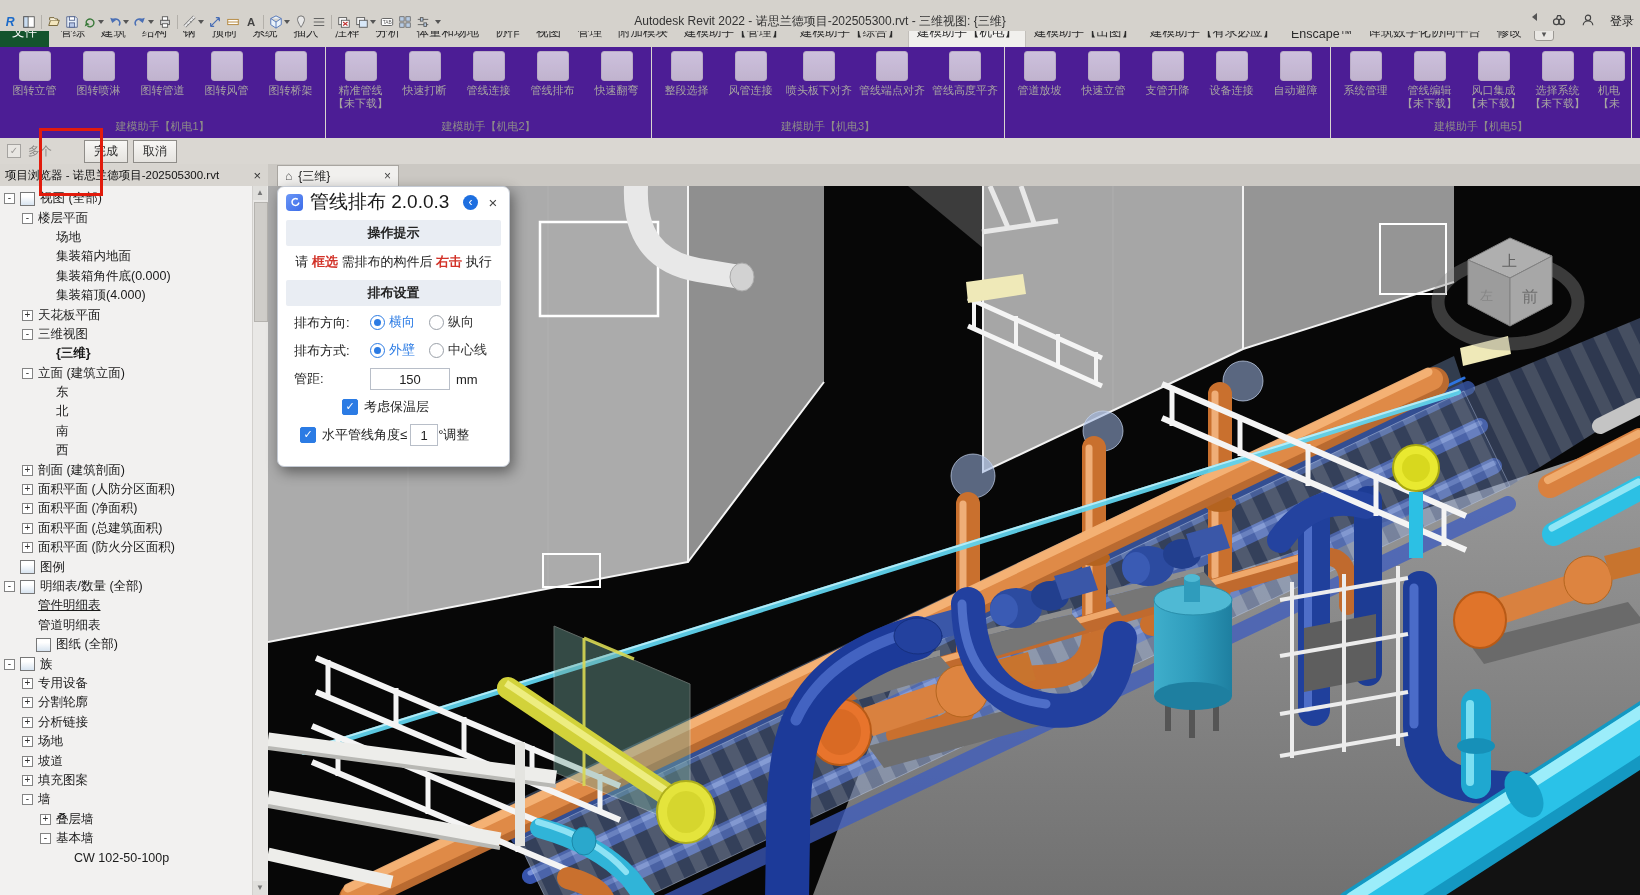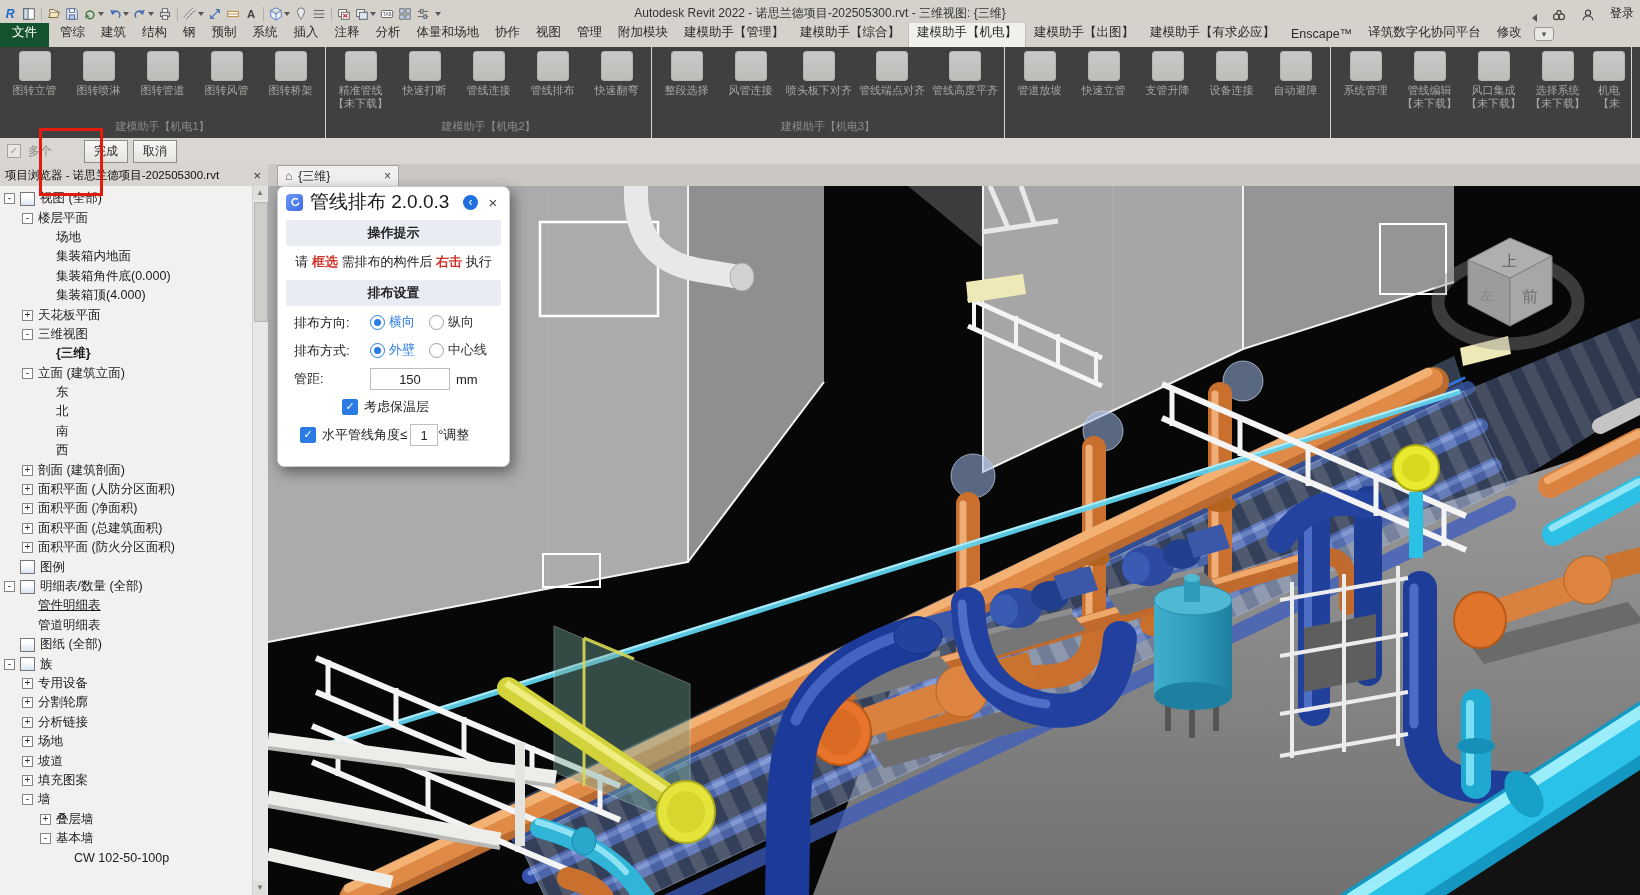--- a/index.html
+++ b/index.html
@@ -1,37 +1,37 @@
 <!DOCTYPE html>
 <html><head>
 <meta charset="utf-8">
 <style>
   html,body{margin:0;padding:0}
   body{width:1640px;height:895px;overflow:hidden;position:relative;
        font-family:"Liberation Sans","DejaVu Sans",sans-serif;background:#D5D2CC;}
   
-  .titlebar{position:absolute;top:4px;left:0;right:0;height:19px;display:flex;align-items:center;background:#D5D2CC;z-index:4}
+  .titlebar{position:absolute;top:12px;left:0;right:0;height:19px;display:flex;align-items:center;background:#D5D2CC;z-index:4}
   #qat{display:flex;align-items:center;padding-left:2px}
   .qat-btn{display:inline-flex;align-items:center;height:17px;padding:0 2px;cursor:default}
   .qicon{width:14px;height:14px}
   .qat-caret{width:0;height:0;border-left:3px solid transparent;border-right:3px solid transparent;border-top:4px solid #555;margin-left:1px}
   .qat-div{width:1px;height:14px;background:#B3B0AA;margin:0 3px}
   .tb-title{position:absolute;left:300px;right:300px;text-align:center;font-size:12px;color:#333;white-space:nowrap;overflow:hidden;pointer-events:none}
-  .tb-right{margin-left:auto;display:flex;align-items:flex-end;gap:15px;padding-right:6px;z-index:2}
+  .tb-right{margin-left:auto;display:flex;align-items:flex-start;gap:15px;padding-right:6px;z-index:2}
   .tb-collapse{width:0;height:0;border-top:4px solid transparent;border-bottom:4px solid transparent;border-right:5px solid #555}
   .tb-login{font-size:12px;color:#222;white-space:nowrap}
   
   .tabrow{position:absolute;top:19px;left:0;right:0;height:28px;display:flex;align-items:flex-end;background:#D5D2CC;z-index:3;overflow:hidden}
   .rtab{font-size:12.5px;color:#2b2b2b;padding:6px 8px 6px;white-space:nowrap;cursor:default}
   .rtab.file{background:#14532d;color:#fff;padding:6px 12px;margin-right:3px}
   .rtab.active{background:#F1F0ED;border:1px solid #C2BFBA;border-bottom:none;border-radius:2px 2px 0 0}
   .tab-expand{margin-left:4px;margin-bottom:6px;border:1px solid #9B9893;border-radius:3px;background:#E9E7E3;
       font-size:9px;color:#555;padding:1px 7px;white-space:nowrap}
   
-  .ribbon{position:absolute;top:47px;left:0;right:0;height:91px;background:#404040;border-bottom:1px solid #C9C6C1;display:flex;overflow:hidden;z-index:2}
+  .ribbon{position:absolute;top:47px;left:0;right:0;height:91px;background:#4c1d95;border-bottom:1px solid #C9C6C1;display:flex;overflow:hidden;z-index:2}
   .rgroup{display:flex;flex-direction:column;border-right:1px solid #D8D5D0;padding:0 3px}
   .rrow{display:flex;flex:1;align-items:flex-start;gap:1px;padding-top:3px}
   .rbtn{min-width:57px;padding:0 3px;text-align:center;font-size:11px;color:#A7A5A1;line-height:13px;cursor:default}
   .rbtn.cut{min-width:30px;max-width:38px;overflow:hidden}
   .ricon{width:30px;height:28px;margin:1px auto 3px;background:linear-gradient(#F8F7F5,#E8E6E2);border:1px solid #DDDBD6;border-radius:3px;opacity:.75}
   .rglabel{font-size:11px;color:#8E8C88;text-align:center;padding:2px 0 4px;white-space:nowrap}
   
   .optionsbar{position:absolute;top:138px;left:0;right:0;height:26px;background:#DAD7D2;border-bottom:1px solid #BAB7B2;display:flex;align-items:center;gap:7px;padding-left:7px;z-index:2}
   .ob-check{width:12px;height:12px;border:1px solid #A5A3A0;background:#E8E6E2;color:#9B9996;font-size:10px;line-height:11px;text-align:center}
   .ob-multi{font-size:12px;color:#8A8884}
@@ -466,20 +466,21 @@
           <div class="ricon"></div>
           <div class="rlab">选择系统</div>
           <div class="rlab">【未下载】</div>
         </div>
         <div class="rbtn cut">
           <div class="ricon"></div>
           <div class="rlab">机电</div>
           <div class="rlab">【未</div>
         </div>
       </div>
+      <div class="rglabel">建模助手【机电5】</div>
     </div>
   </div>
 
 <div class="optionsbar">
   <span class="ob-check">✓</span>
   <span class="ob-multi">多个</span>
   <span style="width:18px"></span>
   <button class="ob-btn">完成</button>
   <button class="ob-btn" style="margin-left:-2px">取消</button>
 </div>
@@ -586,21 +587,21 @@
         <span class="tlabel">明细表/数量 (全部)</span>
       </div>
       <div class="trow" style="padding-left: 22px; text-decoration: underline;">
         <span class="tspacer"></span>
         <span class="tlabel">管件明细表</span>
       </div>
       <div class="trow" style="padding-left: 22px;">
         <span class="tspacer"></span>
         <span class="tlabel">管道明细表</span>
       </div>
-      <div class="trow" style="padding-left: 4px;">
+      <div class="trow" style="padding-left: 20px;">
         <span class="tspacer"></span>
         <span class="tico"></span>
         <span class="tlabel">图纸 (全部)</span>
       </div>
       <div class="trow" style="padding-left: 4px;">
         <span class="ttoggle">-</span>
         <span class="tico"></span>
         <span class="tlabel">族</span>
       </div>
       <div class="trow" style="padding-left: 22px;">

